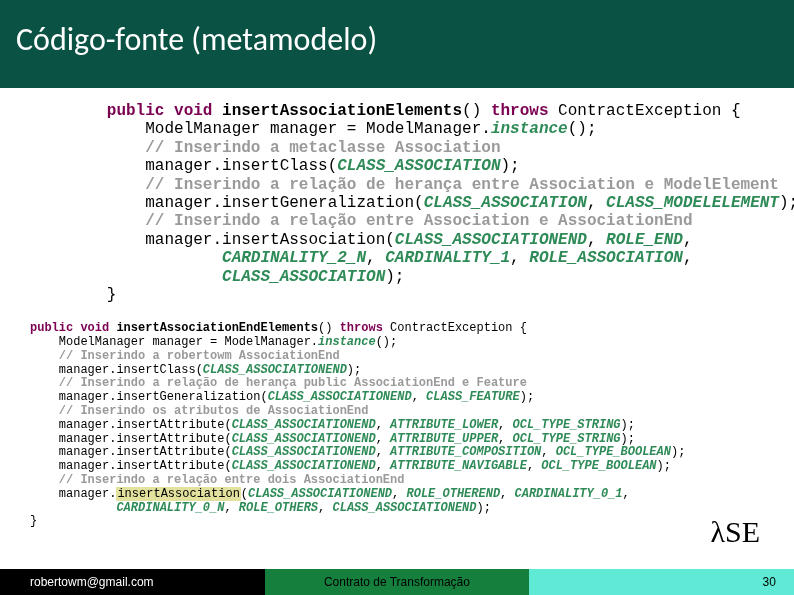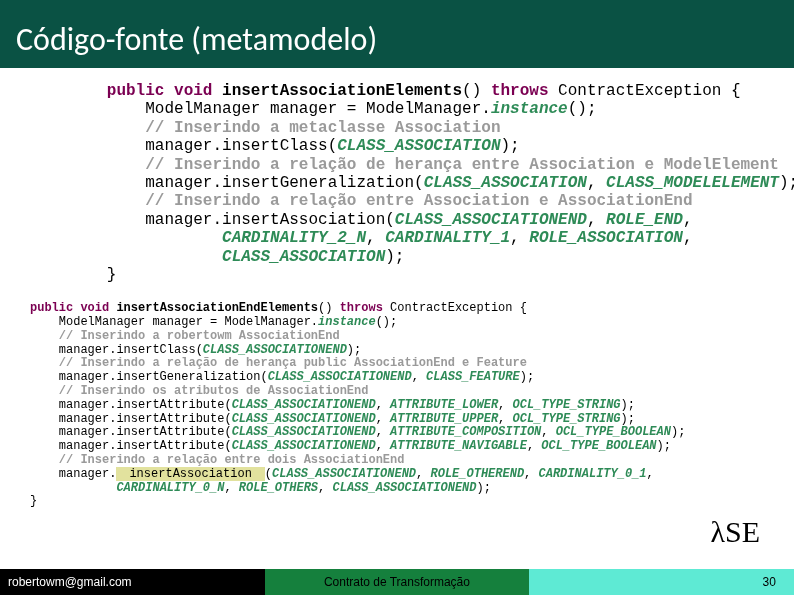--- a/index.html
+++ b/index.html
@@ -6,21 +6,21 @@
   body {
     width: 794px;
     height: 595px;
     font-family: Verdana, Arial, sans-serif;
     background: #ffffff;
     position: relative;
     overflow: hidden;
   }
   .header {
     background: #0a5244;
-    height: 68px;
+    height: 88px;
     width: 100%;
     padding: 20px 16px 0 16px;
   }
   .title {
     font-family: Calibri, Arial, sans-serif;
     font-size: 32px;
     color: #ffffff;
     font-weight: 400;
   }
   .content {
@@ -34,21 +34,21 @@
     color: #000;
     margin-bottom: 18px;
   }
   .code-block.second {
     font-size: 12px;
   }
   .kw { color: #7b0052; font-weight: bold; }
   .mname { color: #000; font-weight: bold; }
   .cmt { color: #9a9a9a; font-weight: bold; }
   .const { color: #2e8b57; font-style: italic; font-weight: bold; }
-  .hl { background: #e2e29e; padding: 0 13px; }
+  .hl { background: #e2e29e; padding: 0 1px; }
   .logo-area {
     position: absolute;
     right: 34px;
     bottom: 46px;
     font-family: "Times New Roman", serif;
     font-size: 30px;
     color: #000;
   }
   .lambda { font-family: "Times New Roman", serif; }
   .footer {
@@ -59,21 +59,21 @@
     height: 26px;
     display: flex;
   }
   .footer-left {
     width: 33.33%;
     background: #000000;
     color: #ffffff;
     font-size: 12px;
     display: flex;
     align-items: center;
-    padding-left: 8px;
+    padding-left: 30px;
   }
   .footer-mid {
     width: 33.33%;
     background: #15803d;
     color: #000;
     font-size: 12px;
     display: flex;
     align-items: center;
     justify-content: center;
   }

